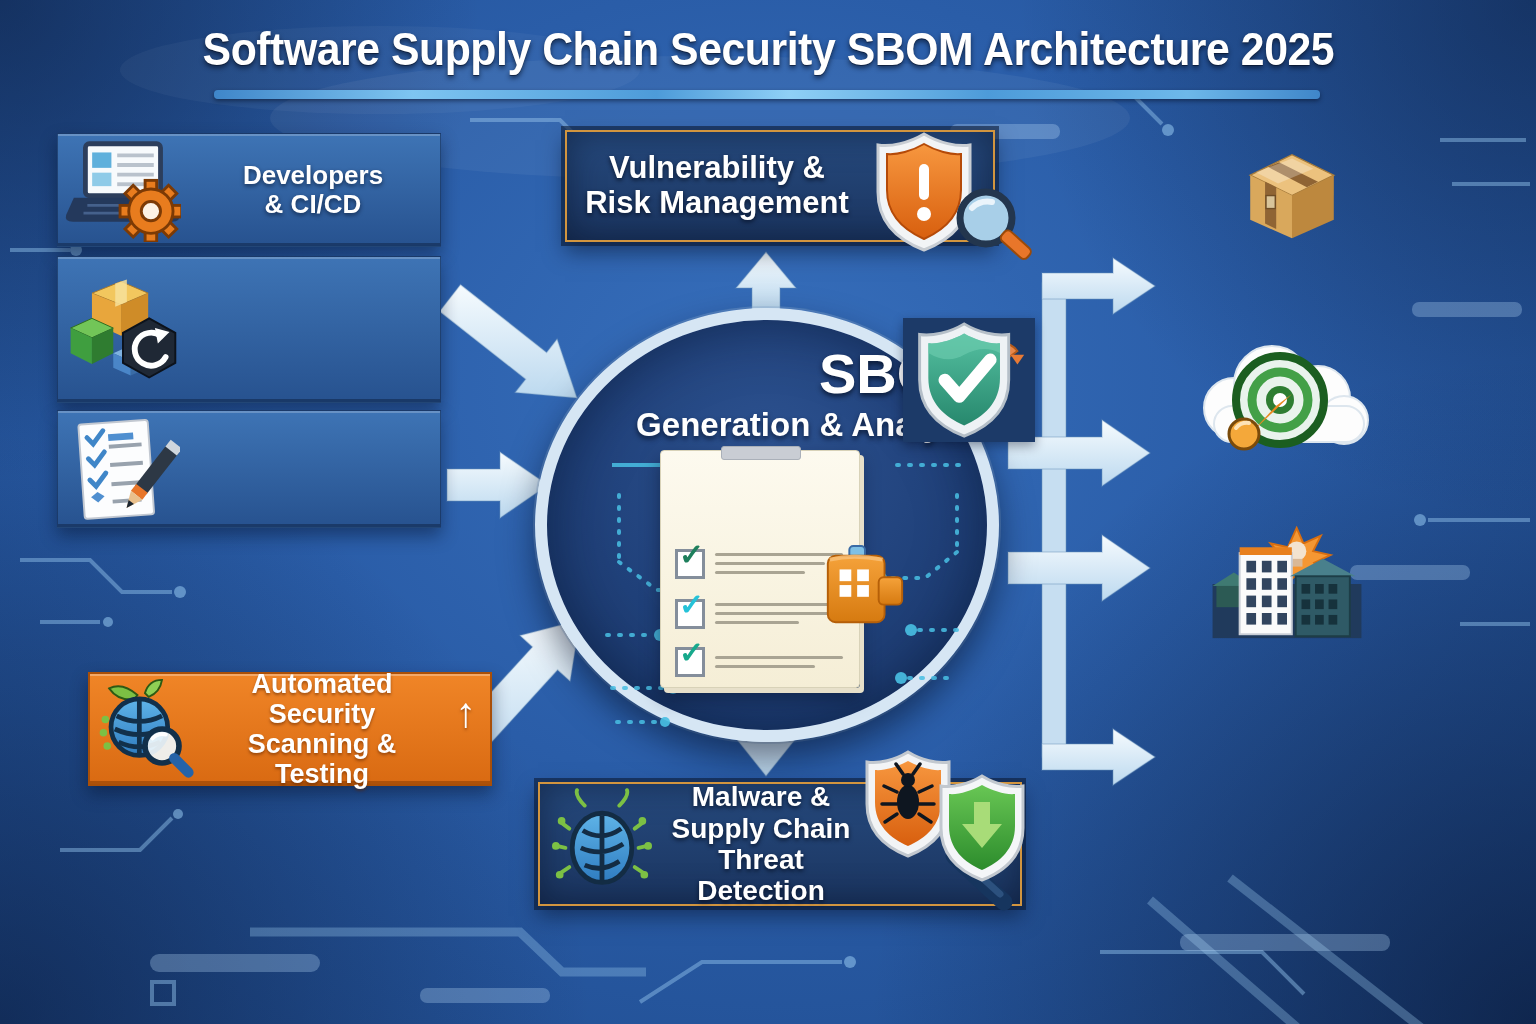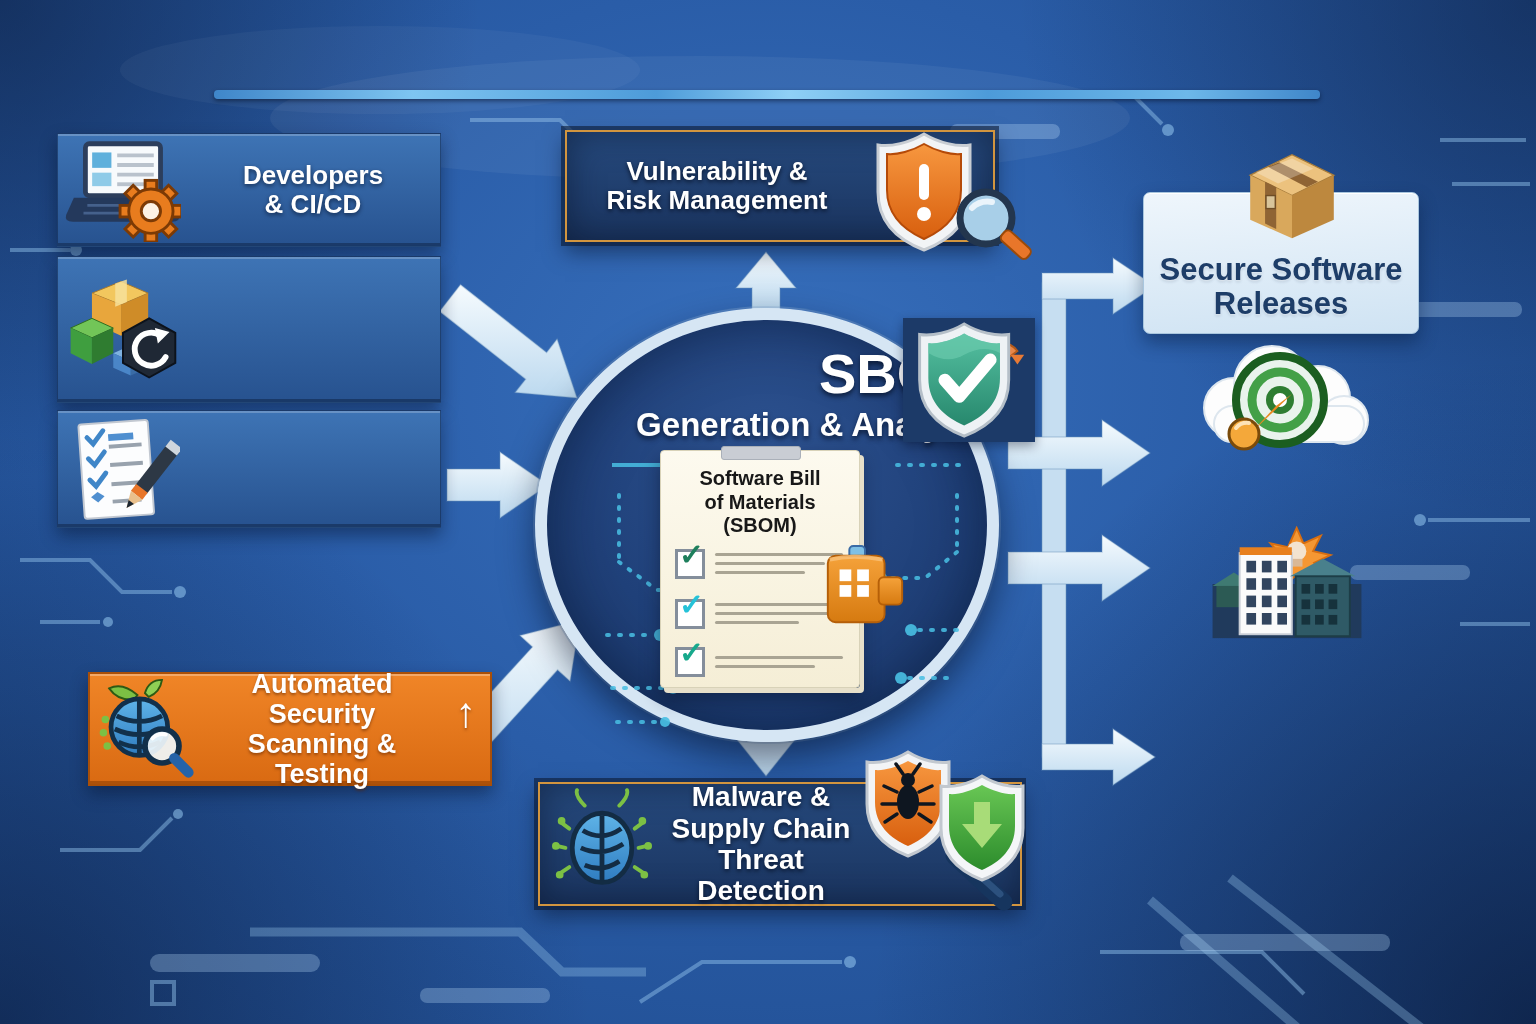--- a/index.html
+++ b/index.html
@@ -87,21 +87,21 @@
 
   
   .proc-box{
     z-index:3;background:linear-gradient(180deg,#264a7e,#1b3560);
     border:2px solid #d2953f;box-sizing:border-box;
     box-shadow:0 0 0 4px rgba(12,26,54,.6),0 10px 20px rgba(4,14,35,.5),inset 0 0 34px rgba(8,18,40,.55);
     display:flex;align-items:center;
   }
   .proc-box .node-label{text-shadow:0 2px 4px rgba(3,10,26,.75);}
   .proc-top{left:565px;top:130px;width:430px;height:112px;}
-  .proc-top .node-label{font-size:26px;padding-right:130px;padding-left:4px;}
+  .proc-top .node-label{font-size:31px;padding-right:130px;padding-left:4px;}
   .proc-bottom{left:538px;top:782px;width:484px;height:124px;}
   .proc-bottom .node-label{font-size:28px;padding-left:112px;padding-right:150px;}
   .vuln-icon{left:862px;top:130px;z-index:5;}
   .malware-bug{left:552px;top:788px;z-index:5;}
   .malware-shields{left:852px;top:750px;z-index:5;}
 
   
   .out-box{
     z-index:3;border-radius:7px;
     background:linear-gradient(175deg,#eff6fc,#cfe3f3);
@@ -203,20 +203,21 @@
       <rect x="1412" y="302" width="110" height="15" rx="7"></rect>
       <rect x="1350" y="565" width="120" height="15" rx="7"></rect>
       <rect x="150" y="954" width="170" height="18" rx="9"></rect>
       <rect x="420" y="988" width="130" height="15" rx="7"></rect>
       <rect x="1180" y="934" width="210" height="17" rx="8"></rect>
     </g>
     <ellipse cx="700" cy="118" rx="430" ry="62" fill="rgba(255,255,255,.05)"></ellipse>
     <ellipse cx="380" cy="70" rx="260" ry="44" fill="rgba(255,255,255,.04)"></ellipse>
   </svg>
 
+  <div class="abs title"><span class="condensed">Software Supply Chain Security SBOM Architecture 2025</span></div>
   <div class="abs title-underline"></div>
 
   <svg class="abs flow-layer" width="1536" height="1024" viewBox="0 0 1536 1024">
     <g fill="url(#gArrow)" stroke="rgba(110,150,190,.35)" stroke-width="1.5">
 
       <polygon points="439.5,311.4 525.6,379.2 515.1,392.5 577,398 557.1,339.1 546.6,352.4 460.5,284.6"></polygon>
 
       <polygon points="447,501 500,501 500,518 548,485 500,452 500,469 447,469"></polygon>
 
       <polygon points="467.6,768.5 557.6,669.9 570.1,681.3 580,620 519.9,635.5 532.4,646.9 442.4,745.5"></polygon>
@@ -398,23 +399,20 @@
       <path d="M108 36 h14 l-7 10 z" fill="#e87a35"></path>
       <path d="M60 4 C75 13 93 17 106 15 L106 62 C106 93 86 110 60 120 C34 110 14 93 14 62 L14 15 C27 17 45 13 60 4 Z" fill="#eef2f5" stroke="#b5bfc8" stroke-width="3"></path>
       <path d="M60 14 C72 21 87 25 97 24 L97 60 C97 86 80 100 60 109 C40 100 23 86 23 60 L23 24 C33 25 48 21 60 14 Z" fill="url(#gTeal)"></path>
       <path d="M23 34 q20 12 37 2 q20 -11 37 -2 l0 -10 C87 25 72 21 60 14 C48 21 33 25 23 24 Z" fill="#6ccbae" opacity=".65"></path>
       <path d="M40 62 l15 17 l32 -38" stroke="#fff" stroke-width="13" fill="none" stroke-linecap="round" stroke-linejoin="round"></path>
     </svg>
   </span>
 
   <div class="abs sbom-doc">
     <div class="doc-clip"></div>
-    <div class="doc-title">Software Bill
-of Materials
-(SBOM)</div>
     <div class="chk-row" style="top:96px">
       <span class="chk">
           <span style="color:#1e7f5c">✓</span>
         </span>
       <span class="chk-lines" style="width:128px">
           <i></i>
           <i style="width:86%"></i>
           <i style="width:70%"></i>
         </span>
     </div>
@@ -516,24 +514,20 @@
         </g>
       </g>
       <g>
         <path d="M130 26 C143 34 159 38 171 36 L171 78 C171 106 153 121 130 130 C107 121 89 106 89 78 L89 36 C101 38 117 34 130 26 Z" fill="#f4f6f8" stroke="#c2c8cf" stroke-width="3"></path>
         <path d="M130 35 C141 41 154 45 163 44 L163 76 C163 99 148 112 130 120 C112 112 97 99 97 76 L97 44 C106 45 119 41 130 35 Z" fill="url(#gGreenSh)"></path>
         <polygon points="122,52 138,52 138,74 150,74 130,98 110,74 122,74" fill="#a8dc78"></polygon>
       </g>
     </svg>
   </span>
 
-  <div class="abs out-box out1">
-    <span class="out-label">Secure Software
-Releases</span>
-  </div>
   <span class="abs out1-icon">
     <svg width="140" height="104" viewBox="0 0 150 112">
       <polygon points="30,40 75,18 120,40 75,62" fill="#ecc27e" stroke="#a87c3a" stroke-width="1.5"></polygon>
       <polygon points="49,31 61,26 103,47 91,53" fill="#8f6434"></polygon>
       <polygon points="30,40 75,62 75,108 30,88" fill="#d9a85c"></polygon>
       <polygon points="75,62 120,40 120,88 75,108" fill="#bd883e"></polygon>
       <polygon points="46,47 58,53 58,98 46,92" fill="#8f6434"></polygon>
       <rect x="47" y="62" width="10" height="14" fill="#d8c49a" stroke="#6e4d26" stroke-width="1.5"></rect>
       <polygon points="36,37 75,22 98,33 60,49" fill="#fff" opacity=".28"></polygon>
     </svg>

